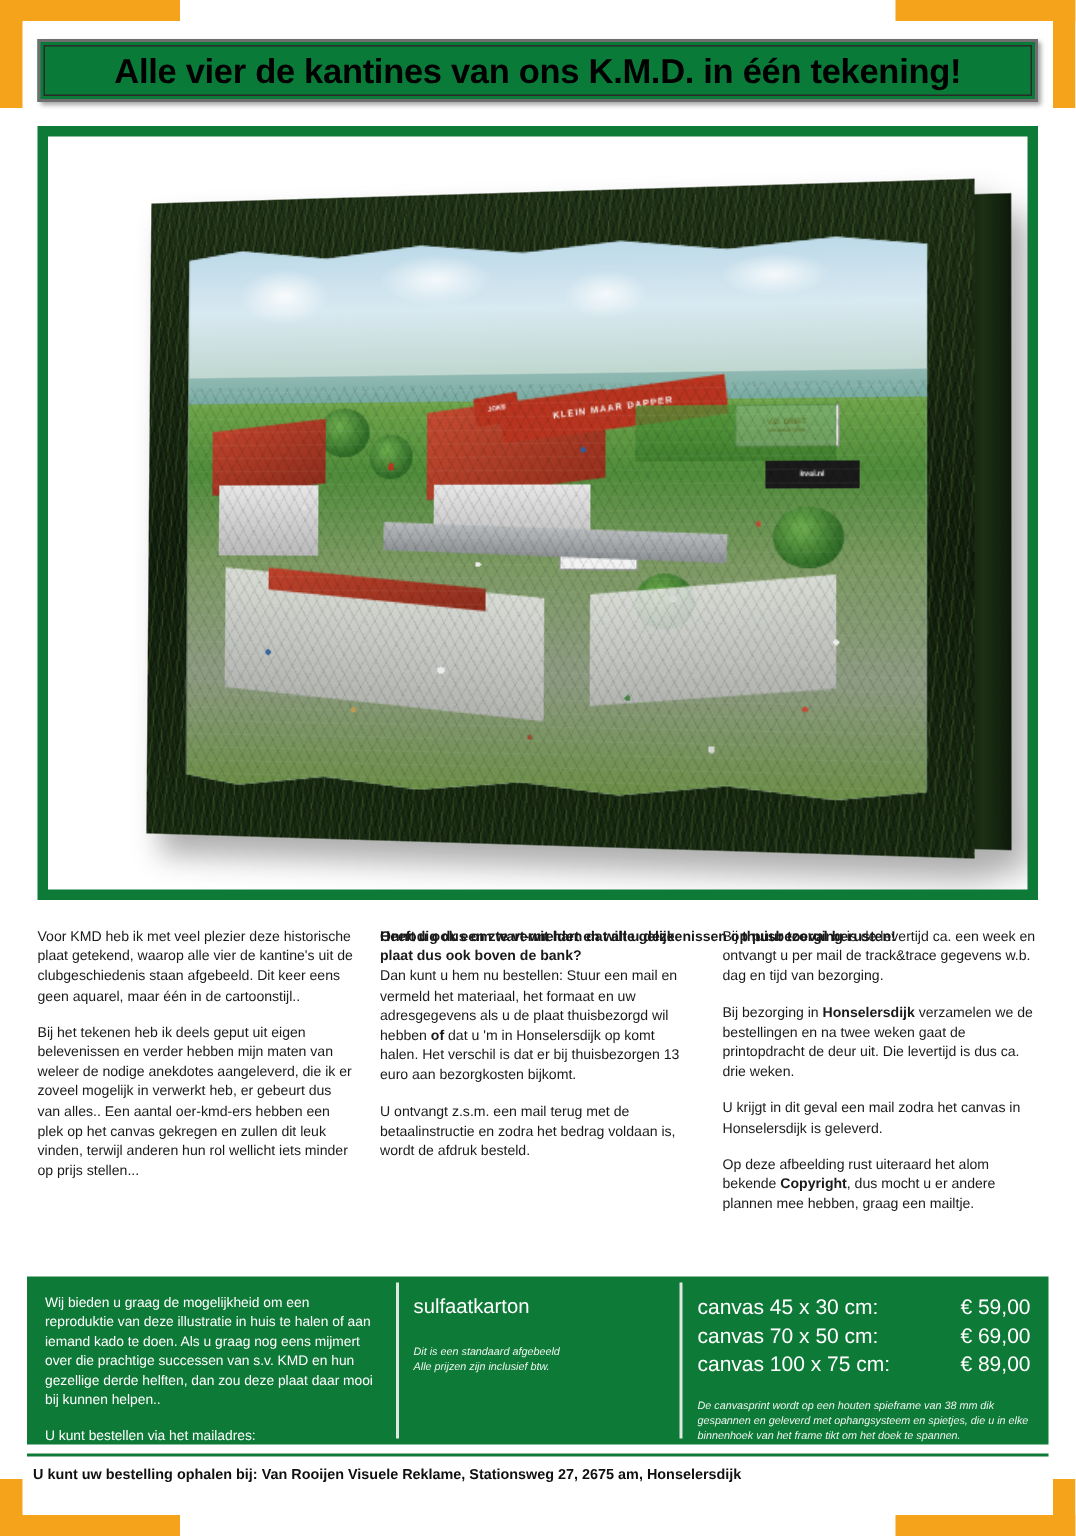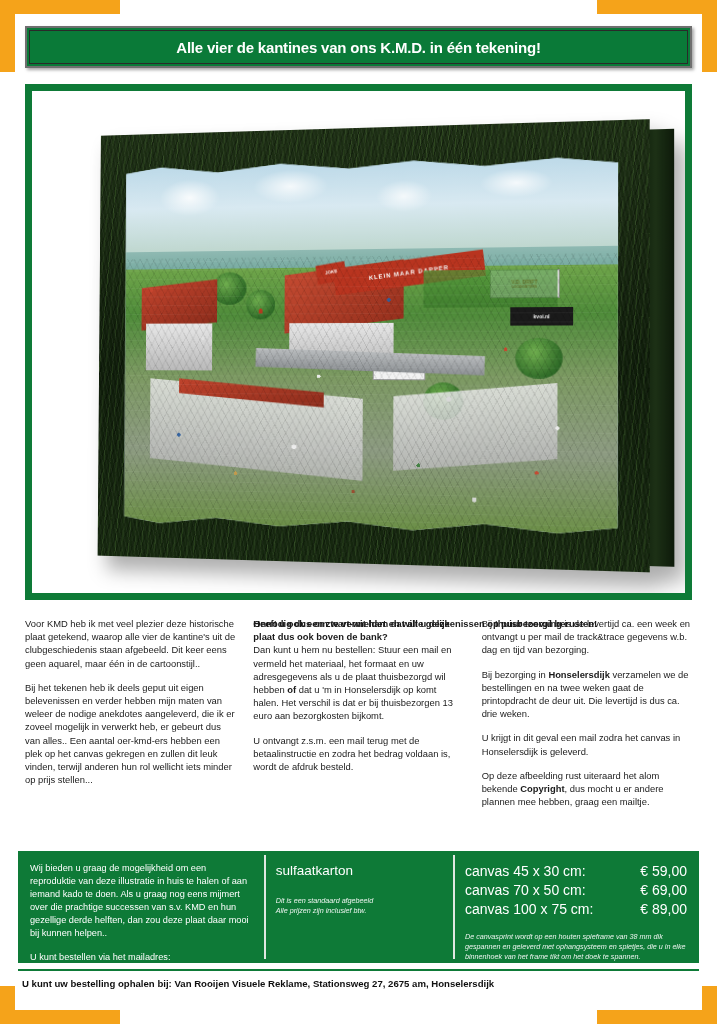--- a/index.html
+++ b/index.html
@@ -28,21 +28,21 @@
 
   
   .title-wrap{
     position:absolute;left:25px;top:26px;width:667px;height:42px;
     background:#0a7a38;border:2px solid #6f6f6f;box-sizing:border-box;
     box-shadow:2px 2px 3px rgba(0,0,0,.35);
     display:flex;align-items:center;justify-content:center;
   }
   .title-wrap .inner{border:1px solid #2a2a2a;position:absolute;inset:2px;pointer-events:none;}
   .title-text{
-    color:#ffffff;font-size:15px;font-weight:bold;letter-spacing:-.2px;
+    color:#000000;font-size:23px;font-weight:bold;letter-spacing:-.2px;
     white-space:nowrap;z-index:2;
   }
 
   
   .art-frame{
     position:absolute;left:25px;top:84px;width:667px;height:516px;
     background:#ffffff;border:7px solid #0e7a37;box-sizing:border-box;
   }
   .art-stage{position:absolute;inset:0;overflow:hidden;}
 

